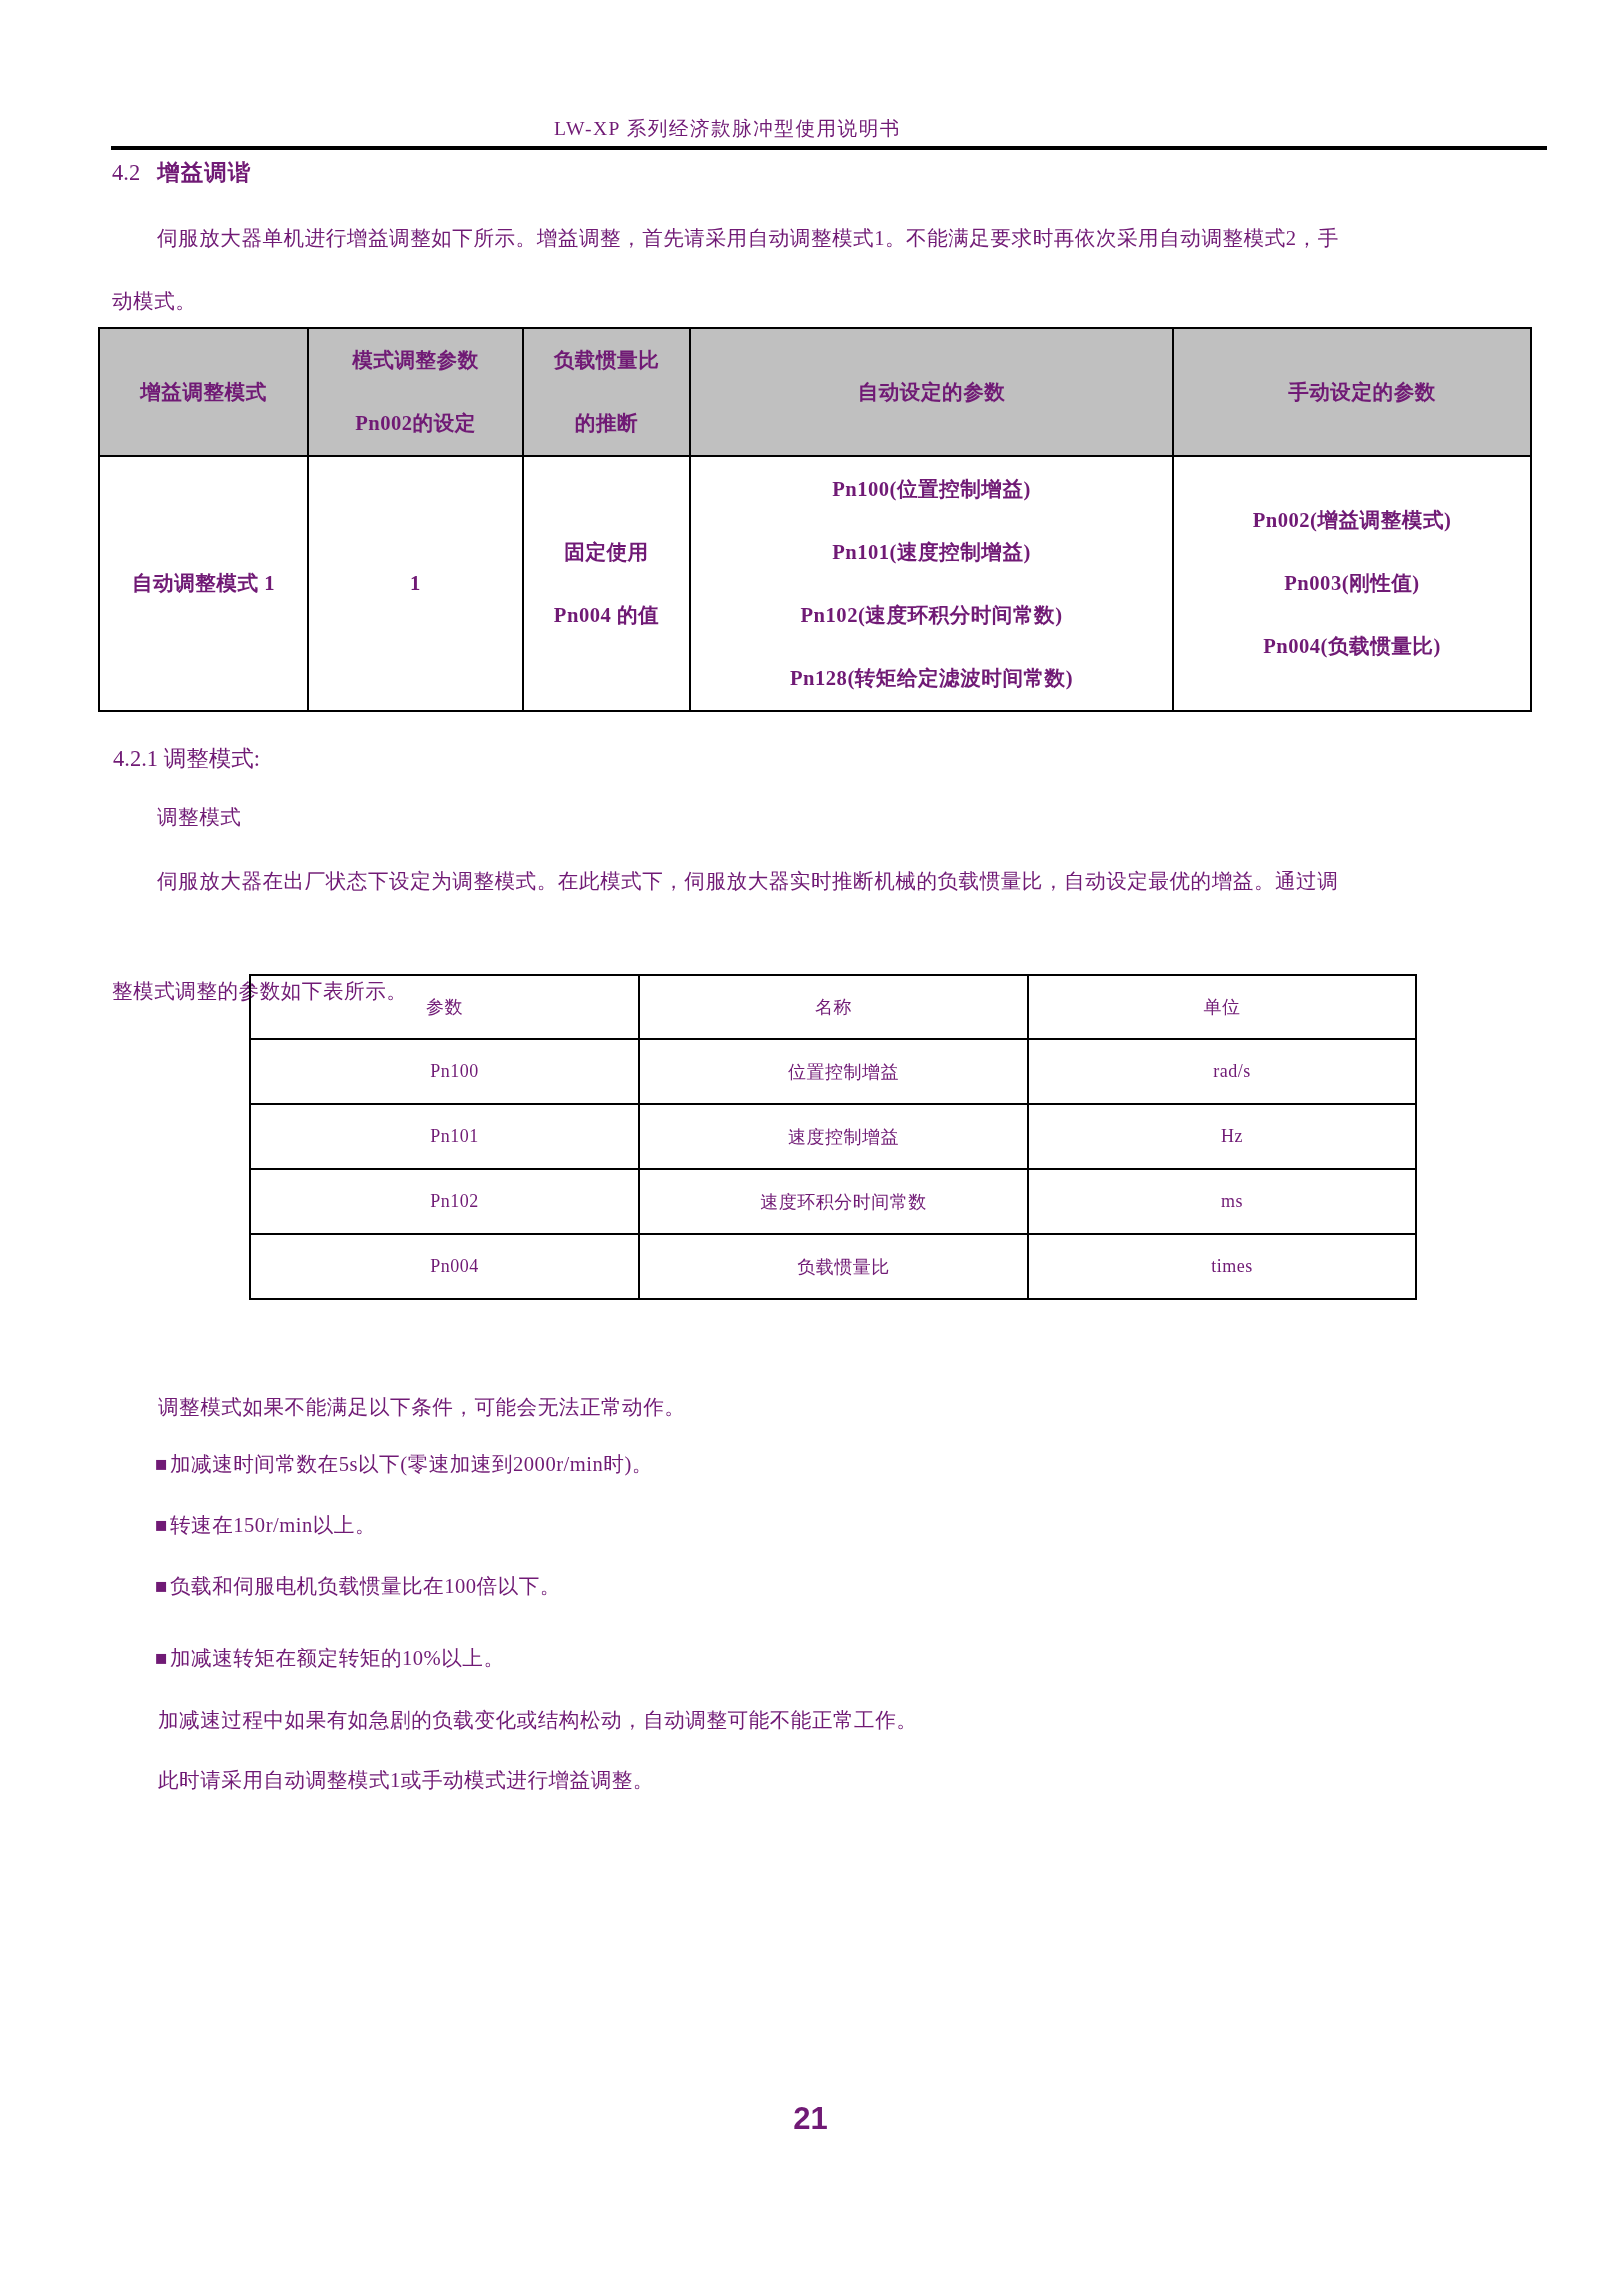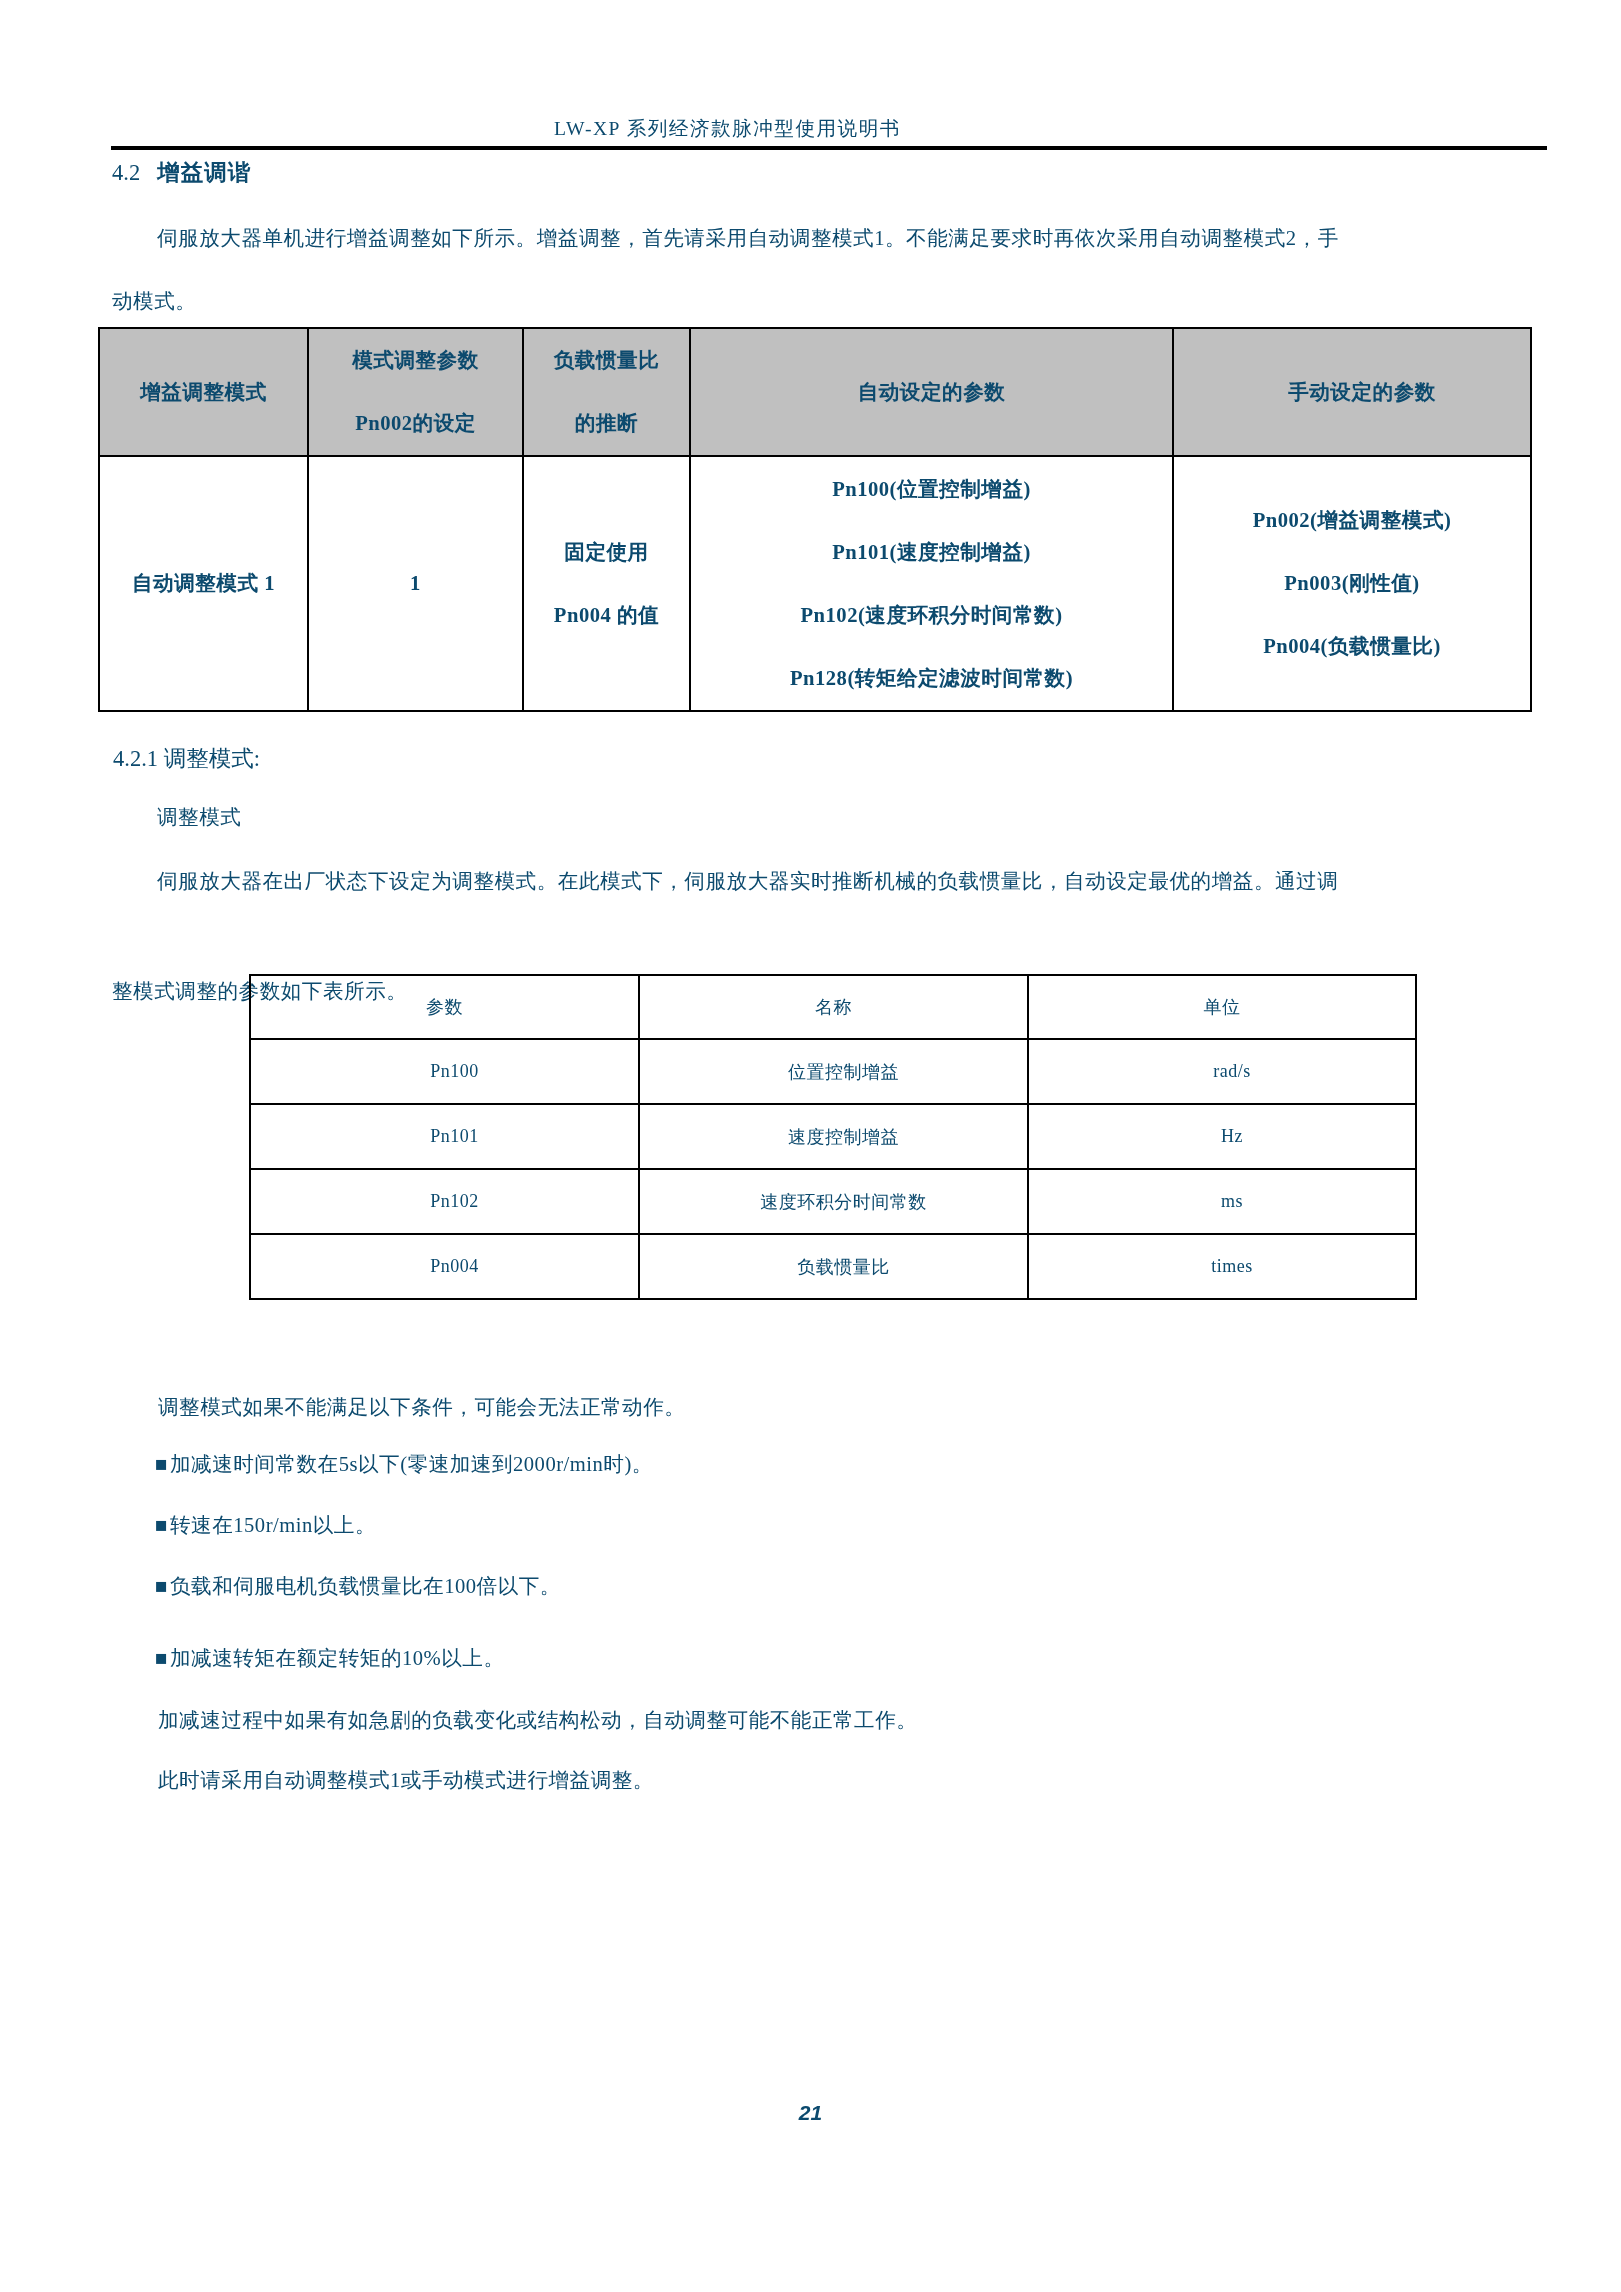--- a/index.html
+++ b/index.html
@@ -1,18 +1,18 @@
 <!DOCTYPE html>
 <html><head>
 <meta charset="utf-8">
 <style>
   html,body { margin:0; padding:0; background:#ffffff; }
   .page {
     position:relative; width:1621px; height:2234px; background:#ffffff;
-    font-family:"Liberation Serif","DejaVu Serif",serif; color:#0c4a6e;
+    font-family:"Liberation Serif","DejaVu Serif",serif; color:#701a75;
     overflow:hidden;
   }
   .abs { position:absolute; }
   .doc-title { top:115px; left:554px; font-size:19.6px; letter-spacing:1.5px; white-space:nowrap; }
   .rule { top:146px; left:111px; width:1436px; height:3.9px; background:#000000; }
   .h42 { top:157px; left:112px; font-size:22.5px; white-space:nowrap; }
   .h42 .sec-num { font-weight:normal; margin-right:17px; }
   .h42 .sec-title { font-weight:bold; letter-spacing:1px; }
   .bodyline { font-size:20.6px; line-height:26.5px; white-space:nowrap; letter-spacing:0.5px; }
   .h421 { top:743px; left:113px; font-size:22.5px; white-space:nowrap; }
@@ -32,21 +32,21 @@
     font-weight:normal; font-size:18px; letter-spacing:0.5px;
   }
   table.t2 thead th { height:62px; border-bottom:2.9px solid #000000; }
   table.t2 tbody td { height:63px;padding-left:20px; }
 
   .note-line { font-size:20.6px; line-height:26.5px; white-space:nowrap; letter-spacing:0.5px; left:158px; }
   .bullet-line { left:155px; }
   .bullet-line .marker { margin-right:2px; }
   .page-number {
     top:2101px; left:0; width:1621px; text-align:center;
-    font-family:"Liberation Sans","DejaVu Sans",sans-serif; font-size:21px; font-weight:bold;font-style:italic;
+    font-family:"Liberation Sans","DejaVu Sans",sans-serif; font-size:31px; font-weight:bold;
   }
 </style>
 </head>
 <body>
 
 <div class="page">
 
   <div class="abs doc-title">LW-XP 系列经济款脉冲型使用说明书</div>
   <div class="abs rule"></div>
 

